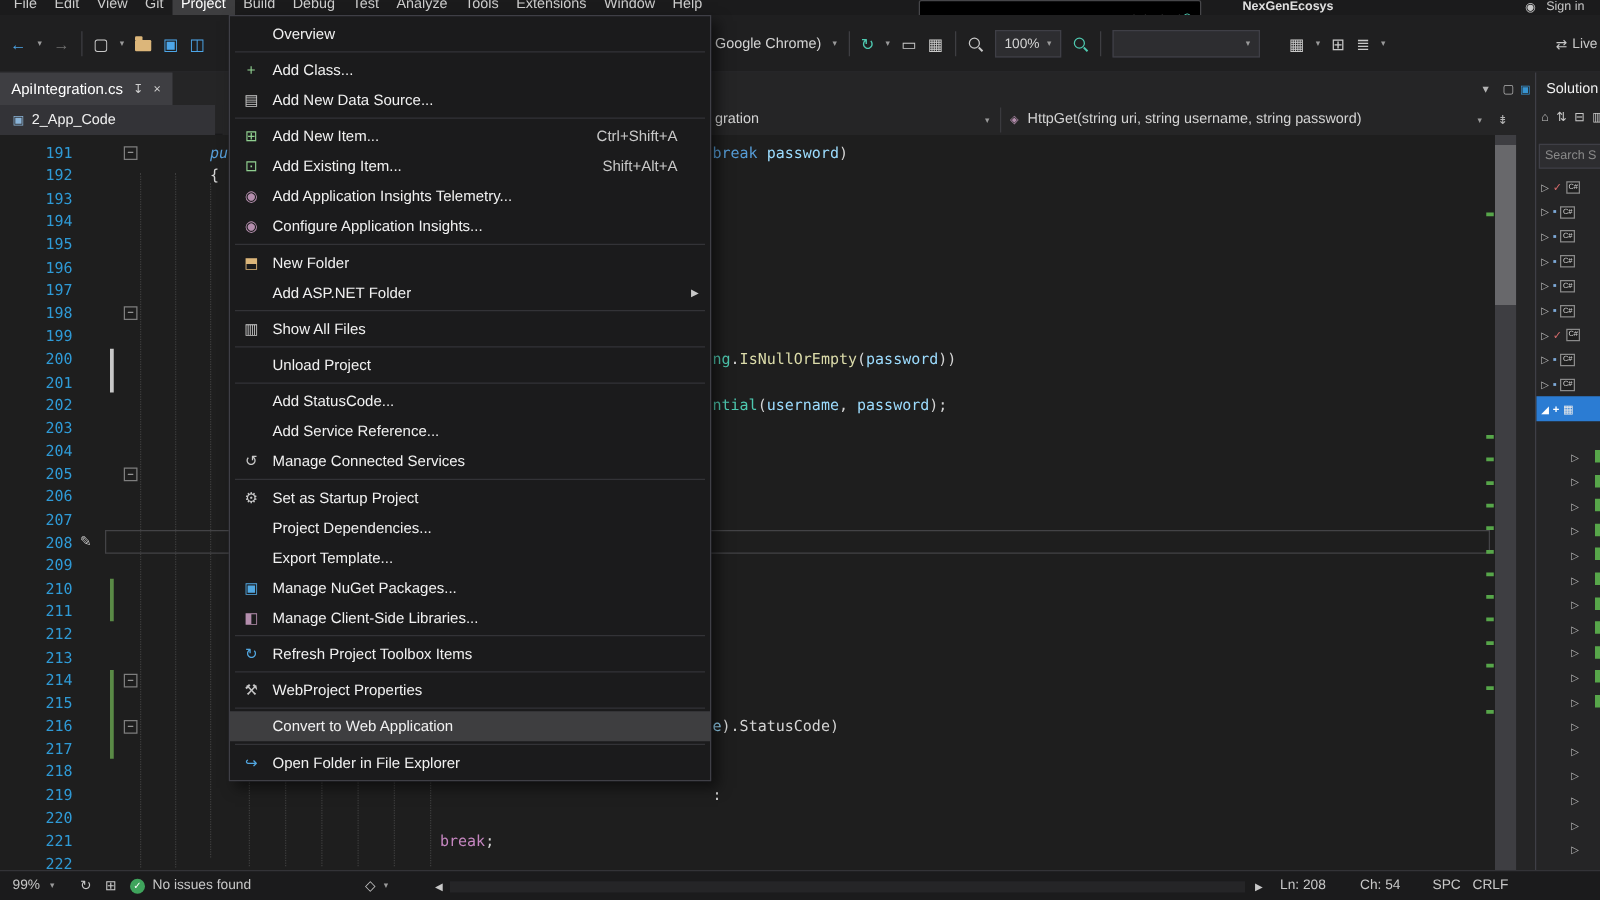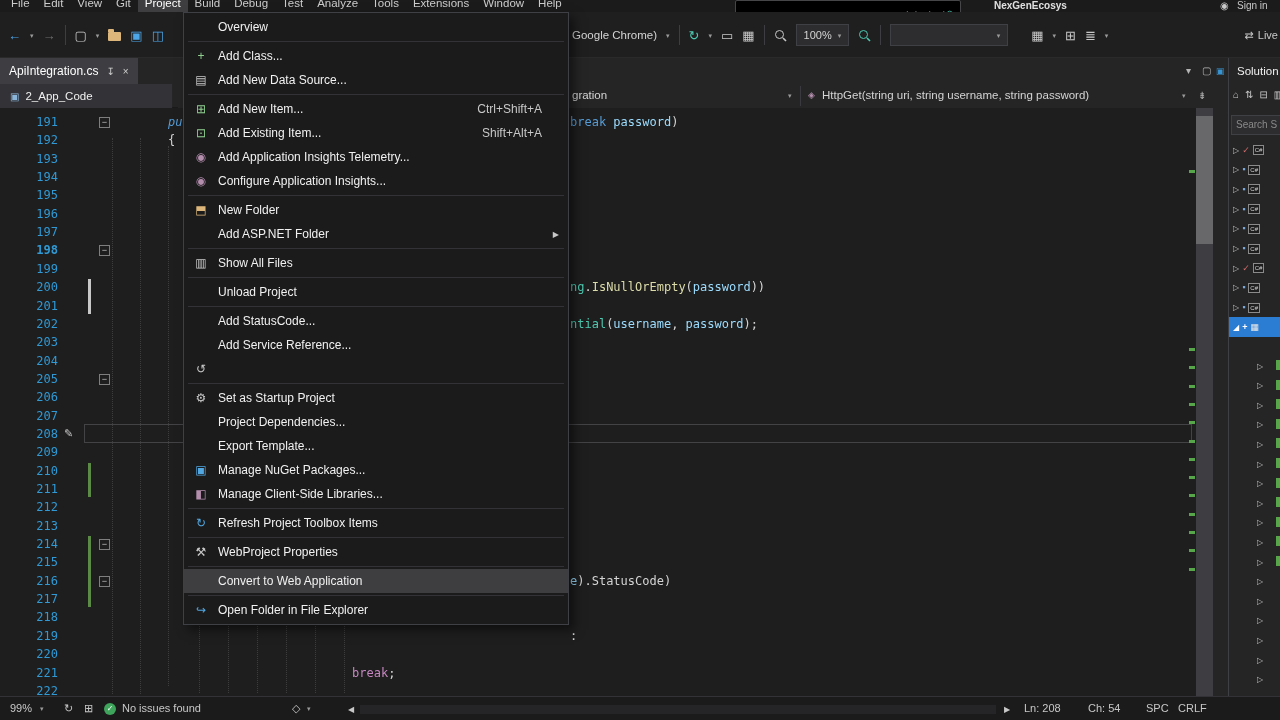--- a/index.html
+++ b/index.html
@@ -207,21 +207,21 @@
   </div>
 
   <div class="editor" id="editor">
       <span class="ln" style="top: 5px;">191</span>
       <span class="ln" style="top: 23.35px;">192</span>
       <span class="ln" style="top: 41.7px;">193</span>
       <span class="ln" style="top: 60.05px;">194</span>
       <span class="ln" style="top: 78.4px;">195</span>
       <span class="ln" style="top: 96.75px;">196</span>
       <span class="ln" style="top: 115.1px;">197</span>
-      <span class="ln" style="top: 133.45px; font-weight: bold;">198</span>
+      <span class="ln" style="top: 133.45px;">198</span>
       <span class="ln" style="top: 151.8px;">199</span>
       <span class="ln" style="top: 170.15px;">200</span>
       <span class="ln" style="top: 188.5px;">201</span>
       <span class="ln" style="top: 206.85px;">202</span>
       <span class="ln" style="top: 225.2px;">203</span>
       <span class="ln" style="top: 243.55px;">204</span>
       <span class="ln" style="top: 261.9px;">205</span>
       <span class="ln" style="top: 280.25px;">206</span>
       <span class="ln" style="top: 298.6px;">207</span>
       <span class="ln" style="top: 316.95px;">208</span>
@@ -494,20 +494,21 @@
       <div class="menu-item">
         <span class="menu-icon"></span>
         <span class="menu-label">Add StatusCode...</span>
       </div>
       <div class="menu-item">
         <span class="menu-icon"></span>
         <span class="menu-label">Add Service Reference...</span>
       </div>
       <div class="menu-item">
         <span class="menu-icon" style="color: rgb(200, 200, 200);">↺</span>
+        <span class="menu-label">Manage Connected Services</span>
       </div>
       <div class="menu-sep"></div>
       <div class="menu-item">
         <span class="menu-icon" style="color: rgb(200, 200, 200);">⚙</span>
         <span class="menu-label">Set as Startup Project</span>
       </div>
       <div class="menu-item">
         <span class="menu-icon"></span>
         <span class="menu-label">Project Dependencies...</span>
       </div>

